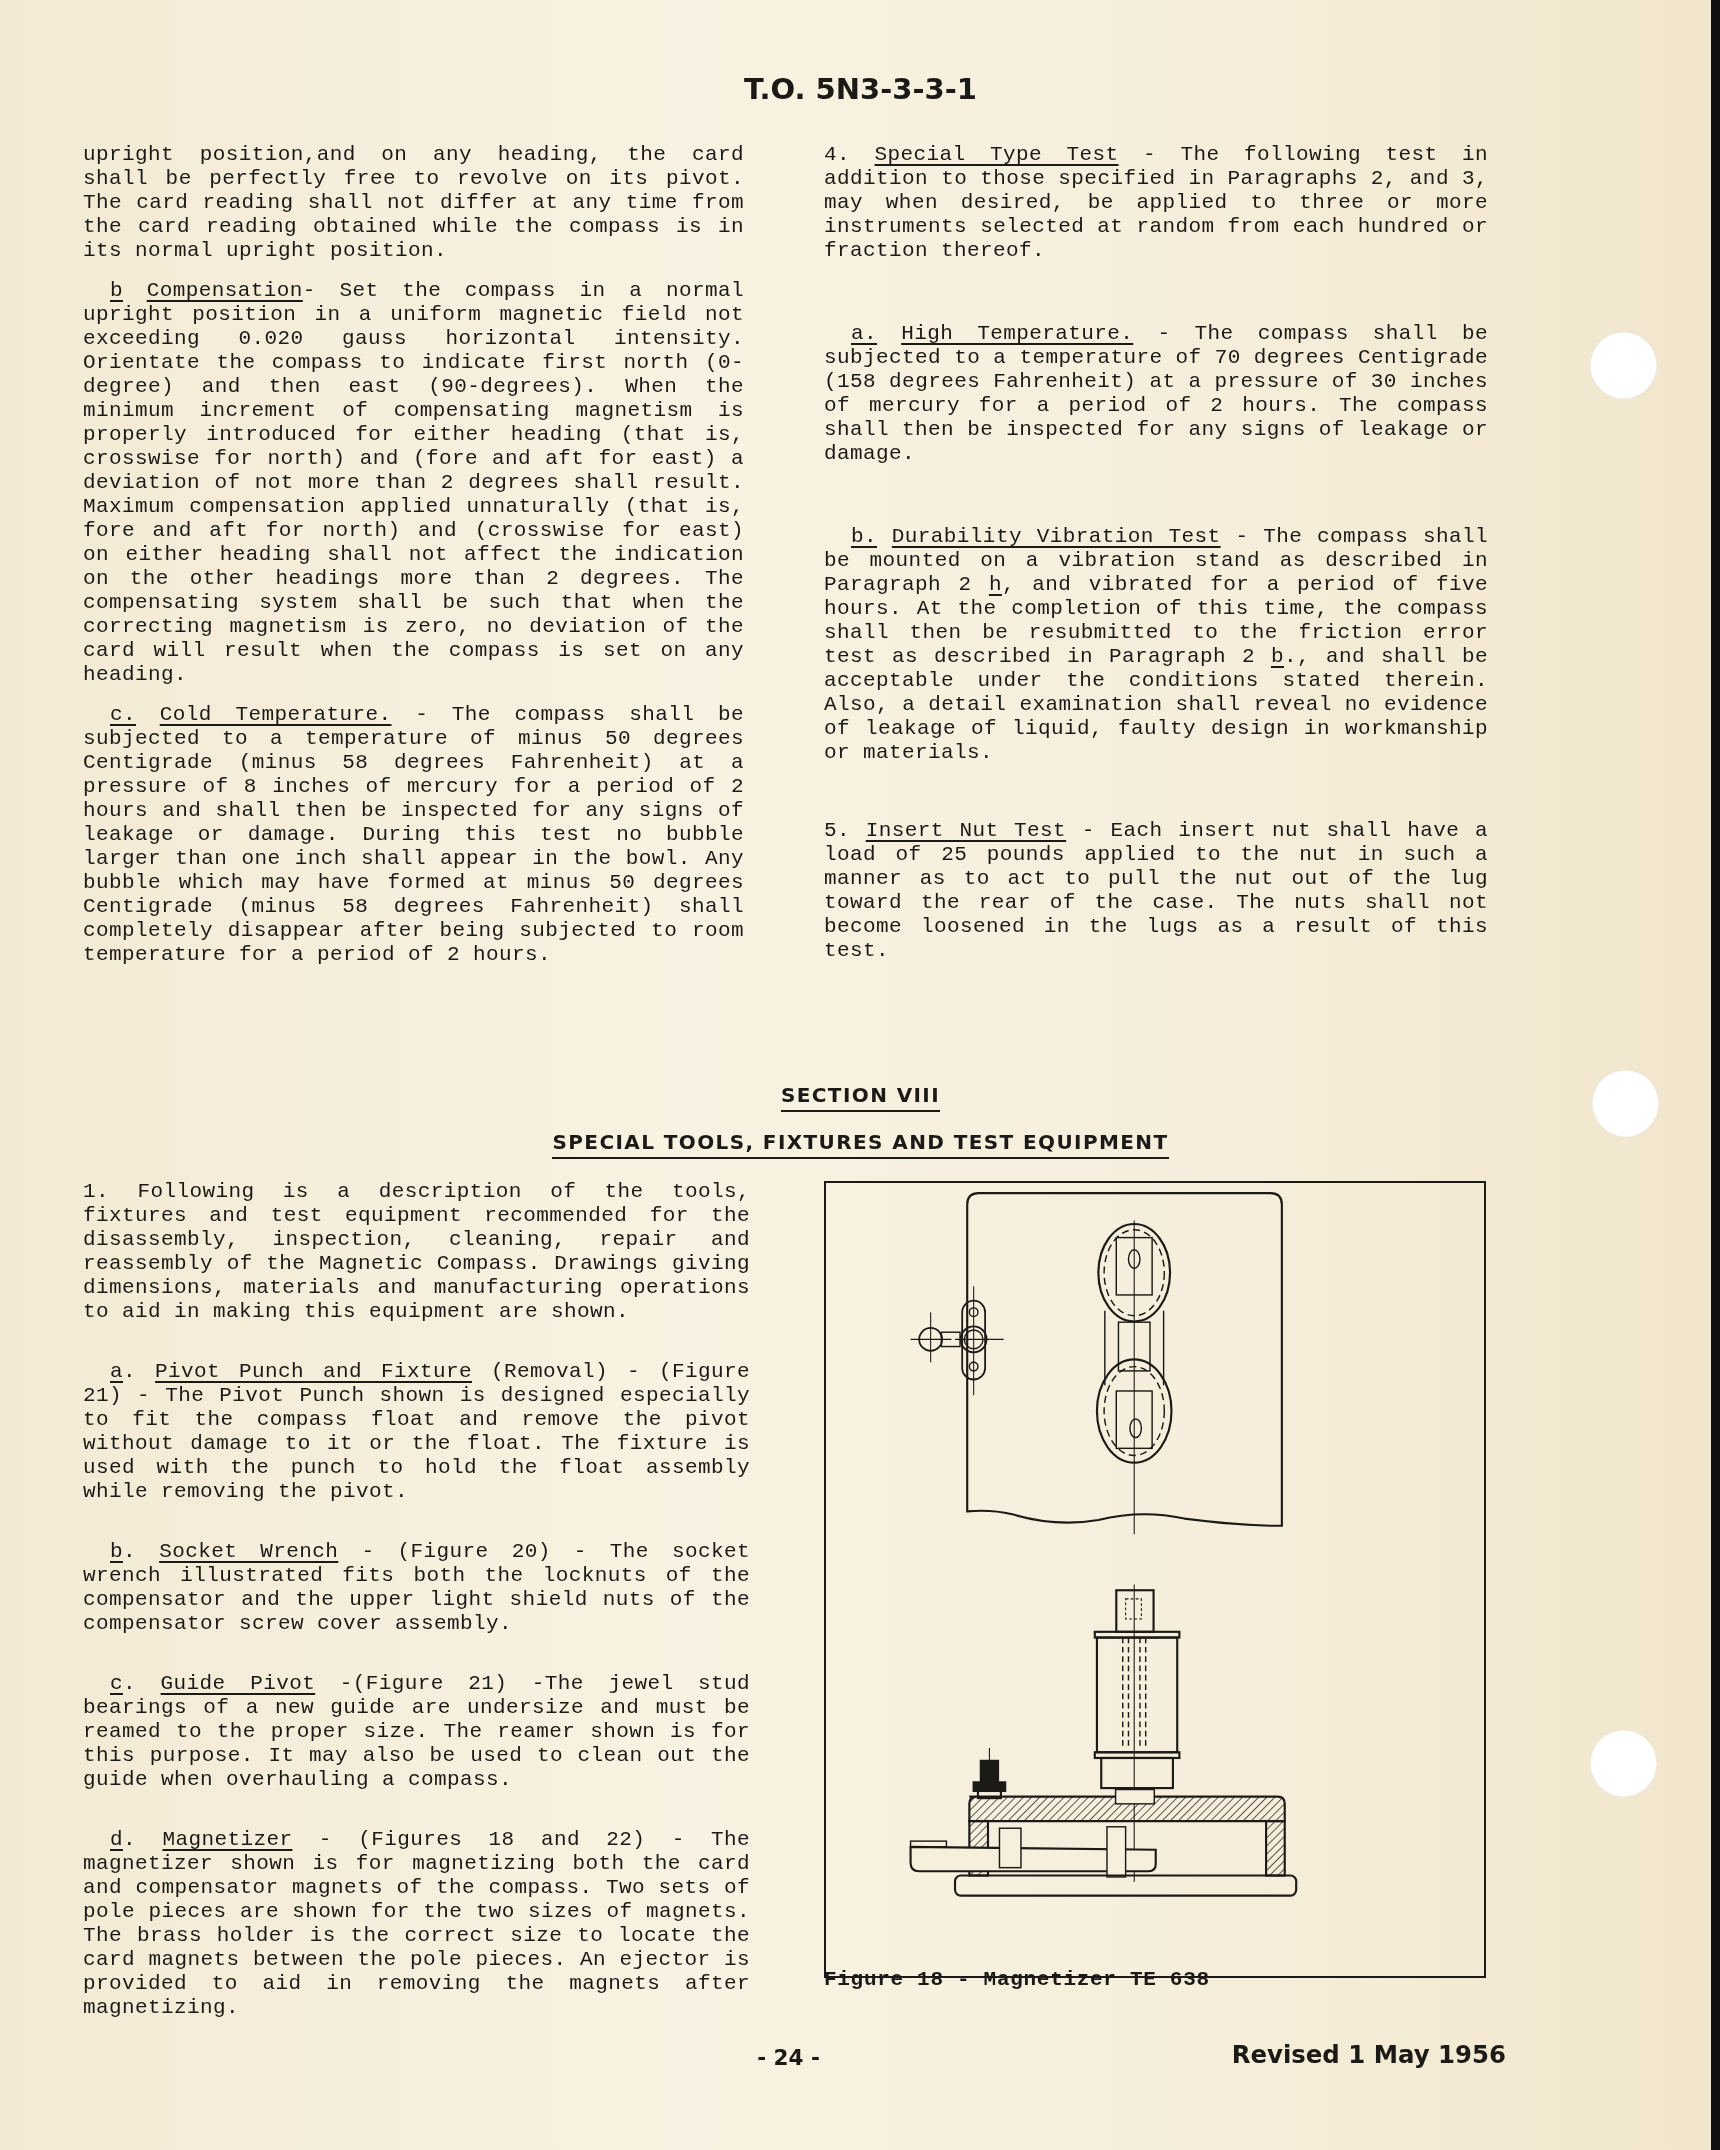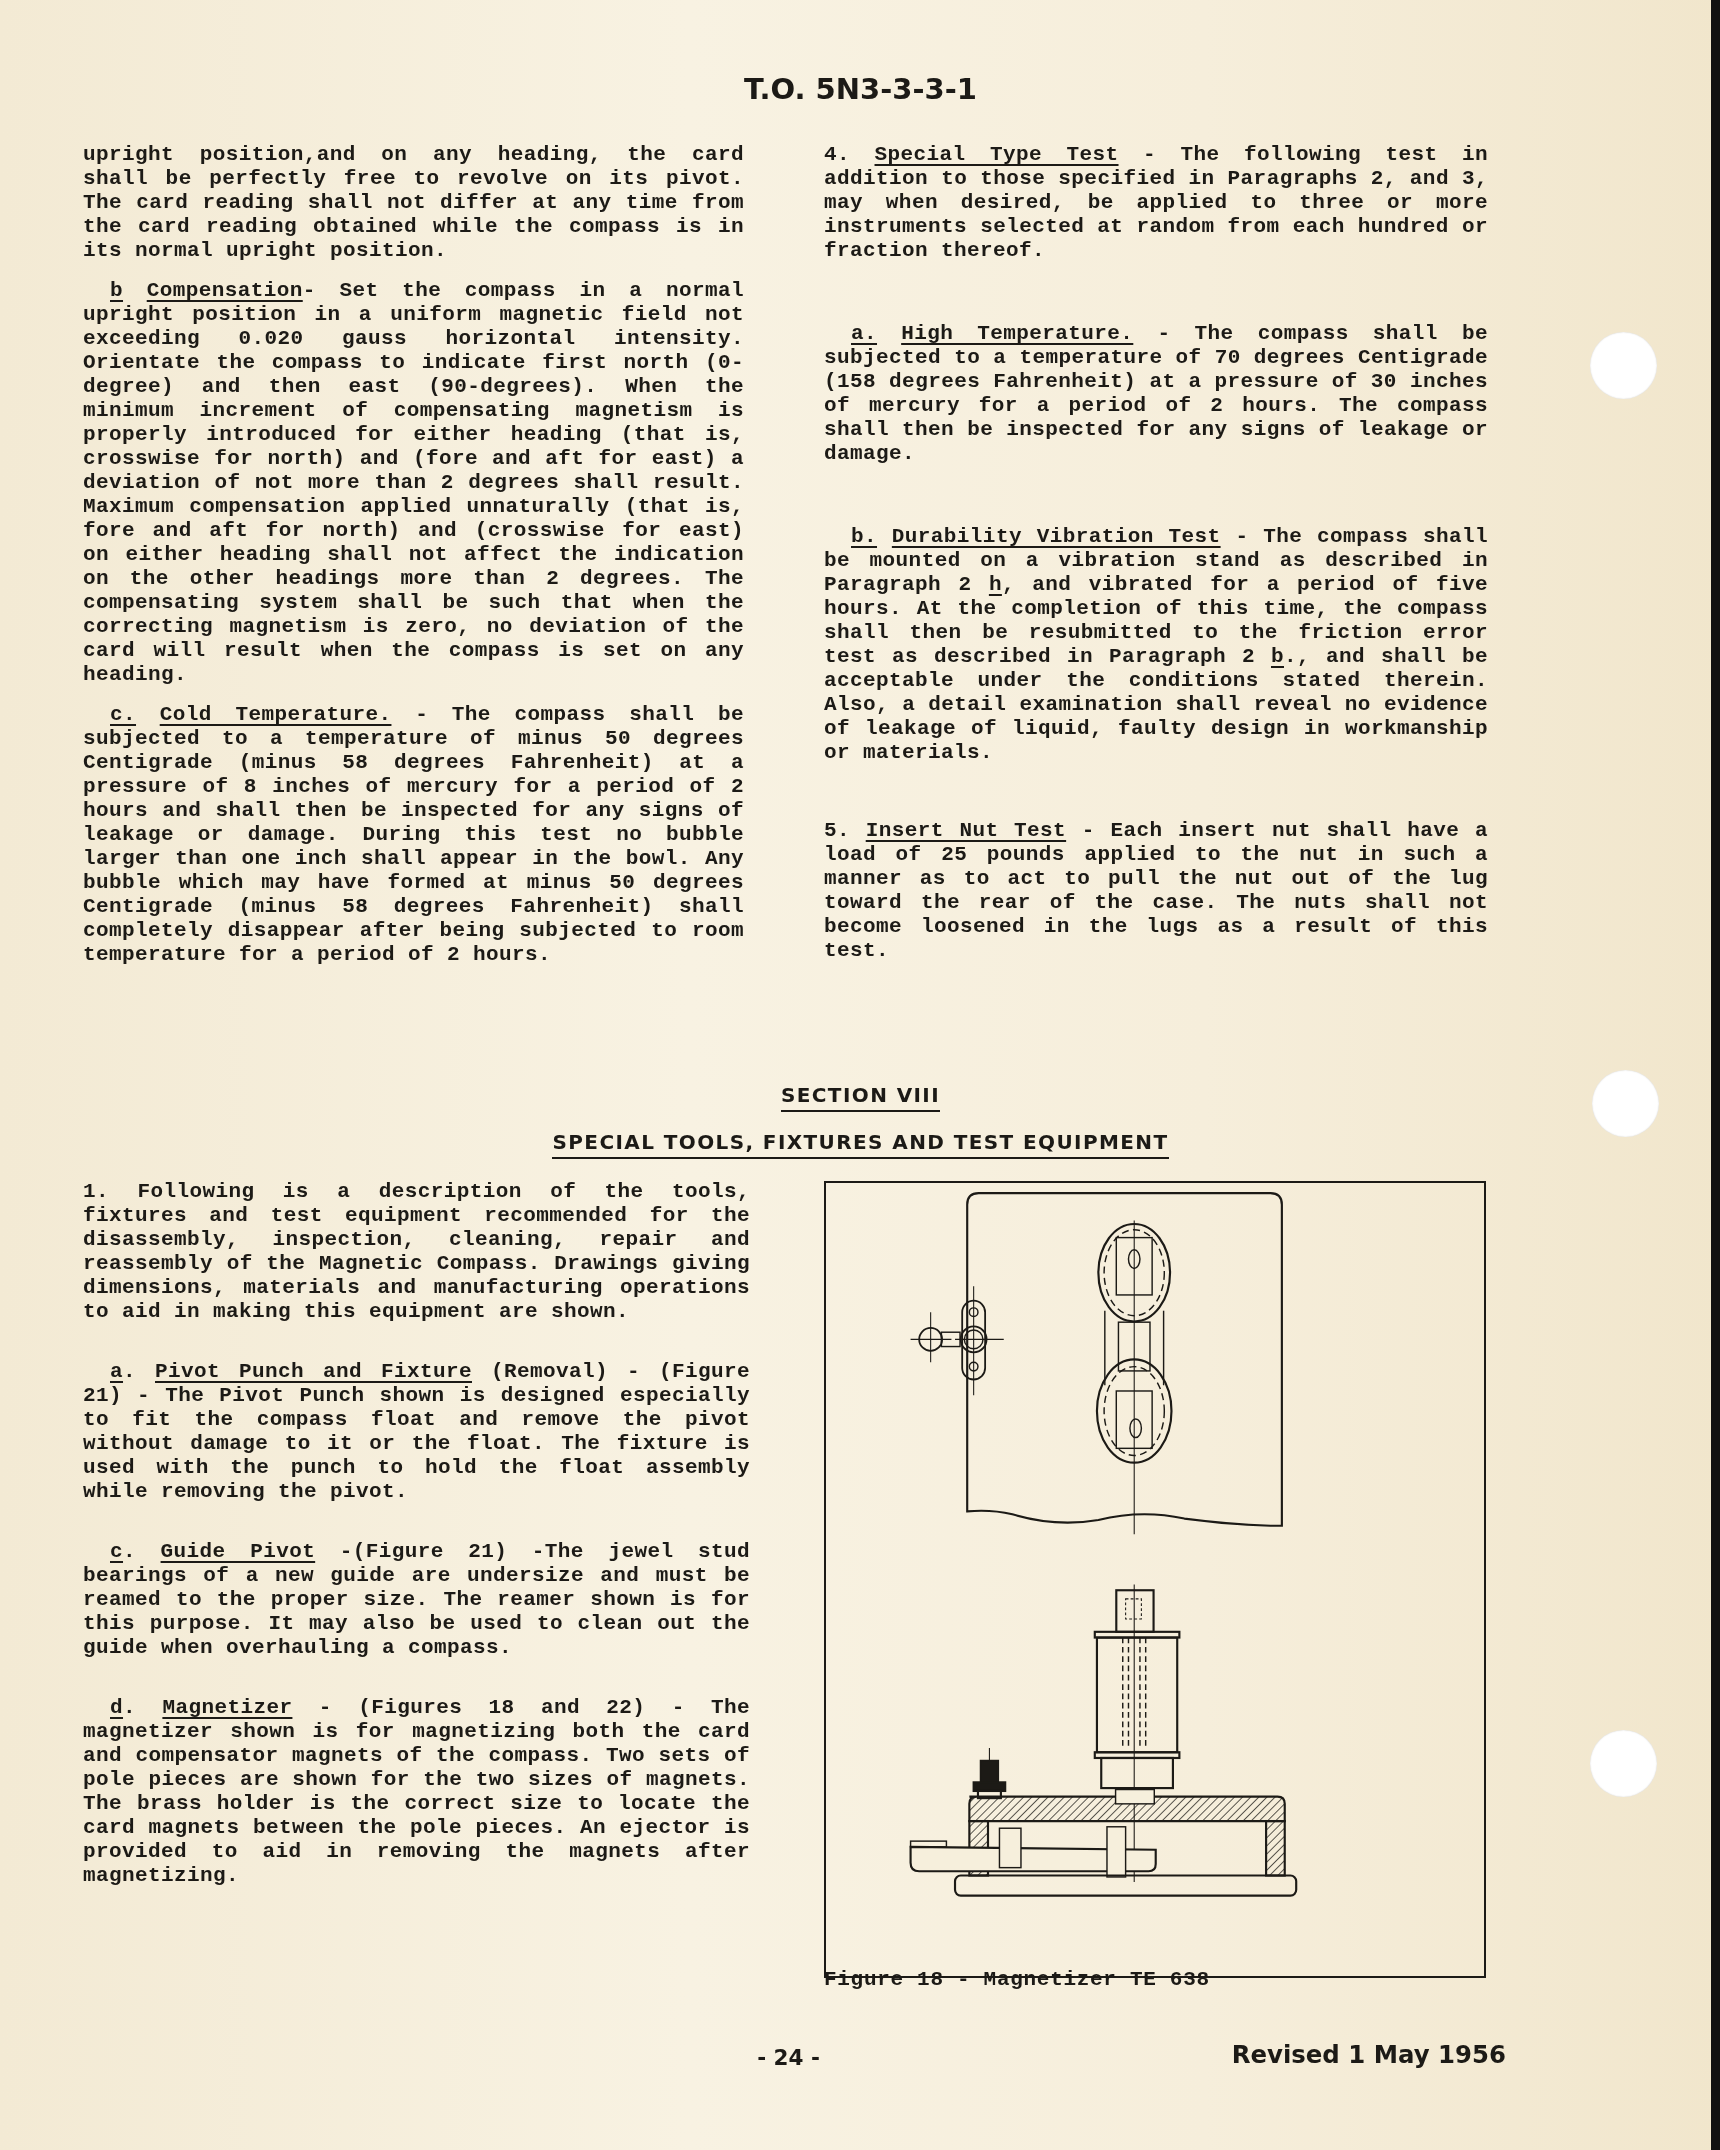--- a/index.html
+++ b/index.html
@@ -9,21 +9,21 @@
     background-image: linear-gradient(90deg, #f3ead4 0%, #f8f2e2 40%, #f6eedb 70%, #f1e6cc 100%);
     color:#1c1a16;
     font-family: "Liberation Mono", "DejaVu Sans Mono", monospace;
   }
   .right-edge { position:absolute; right:0; top:0; width:10px; height:2151px; background:#111; }
   .hole { position:absolute; width:67px; height:67px; border-radius:50%; background:#ffffff;
           box-shadow: inset 0 0 1.4px #ccc; }
   .header { position:absolute; top:72px; left:0; width:1721px; text-align:center;
             font-family:"DejaVu Sans", sans-serif; font-weight:bold; font-size:29px; letter-spacing:0; }
   .col { position:absolute; font-size:21px; line-height:24px; text-align:justify;
-         font-weight:bold; letter-spacing:0.4px; }
+         font-weight:normal; letter-spacing:0.4px; }
   .col p { margin:0 0 16px 0; text-indent:0; }
   .col p.gap { margin-bottom:50px; }
   .col p.gap-sm { margin-bottom:44px; }
   .u { text-decoration:underline; text-decoration-thickness:2.2px; text-underline-offset:3.6px; }
   .ind { display:inline-block; width:27px; }
   .section { position:absolute; left:0; width:1721px; text-align:center;
              font-family:"DejaVu Sans", sans-serif; font-weight:bold; font-size:20px; letter-spacing:1.4px; }
   .section span { border-bottom:2.9px solid #1c1a16; padding-bottom:2.9px; }
   .figure-frame { position:absolute; left:824px; top:1181px; width:662px; height:797px;
                   border:2.2px solid #1c1a16; box-sizing:border-box; }
@@ -77,20 +77,24 @@
 </div>
 
 <div class="section" style="top:1083px;"><span>SECTION VIII</span></div>
 <div class="section" style="top:1130px;"><span>SPECIAL TOOLS, FIXTURES AND TEST EQUIPMENT</span></div>
 
 <div class="col" style="left:83px; top:1180px; width:667px;">
   <p class="gap-sm" style="margin-bottom:36px;">1. Following is a description of the tools, fixtures and test equipment recommended for the disassembly, inspection, cleaning, repair and reassembly of the Magnetic Compass. Drawings giving dimensions, materials and manufacturing operations to aid in making this equipment are shown.</p>
   <p class="gap-sm" style="margin-bottom:36px;">
     <span class="ind"></span><span class="u">a</span>.
     <span class="u">Pivot Punch and Fixture</span><span> (Removal) - (Figure 21) - The Pivot Punch shown is designed especially to fit the compass float and remove the pivot without damage to it or the float. The fixture is used with the punch to hold the float assembly while removing the pivot.</span>
+  </p>
+  <p class="gap-sm" style="margin-bottom:36px;">
+    <span class="ind"></span><span class="u">b</span>.
+    <span class="u">Socket Wrench</span><span> - (Figure 20) - The socket wrench illustrated fits both the locknuts of the compensator and the upper light shield nuts of the compensator screw cover assembly.</span>
   </p>
   <p class="gap-sm" style="margin-bottom:36px;">
     <span class="ind"></span><span class="u">c</span>.
     <span class="u">Guide Pivot</span><span> -(Figure 21) -The jewel stud bearings of a new guide are undersize and must be reamed to the proper size. The reamer shown is for this purpose. It may also be used to clean out the guide when overhauling a compass.</span>
   </p>
   <p>
     <span class="ind"></span><span class="u">d</span>.
     <span class="u">Magnetizer</span><span> - (Figures 18 and 22) - The magnetizer shown is for magnetizing both the card and compensator magnets of the compass. Two sets of pole pieces are shown for the two sizes of magnets. The brass holder is the correct size to locate the card magnets between the pole pieces. An ejector is provided to aid in removing the magnets after magnetizing.</span>
   </p>
 </div>

